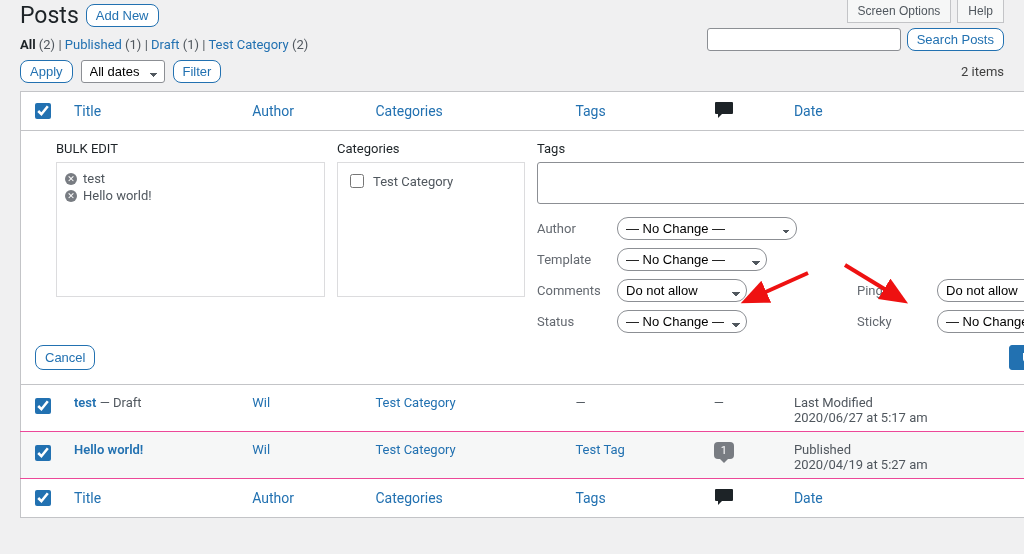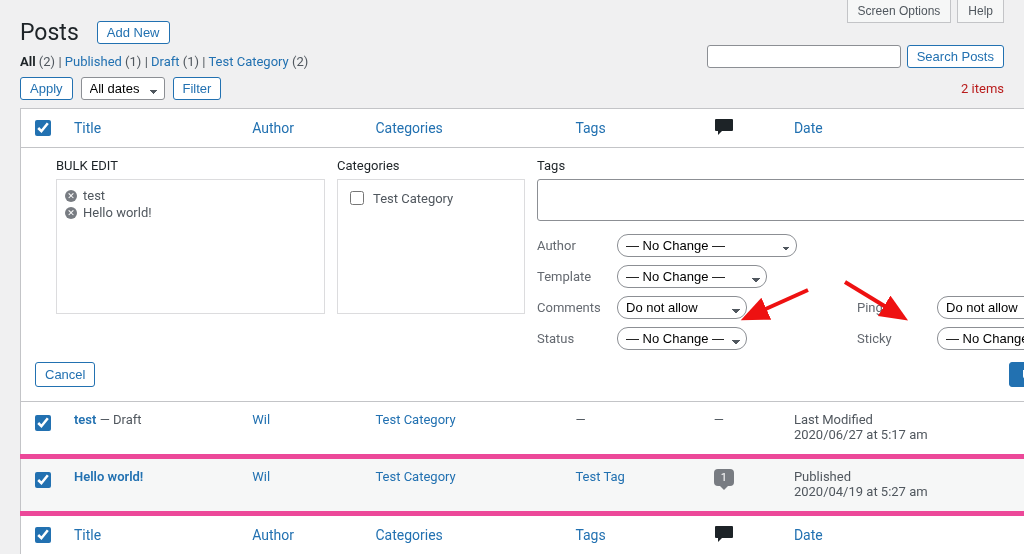--- a/index.html
+++ b/index.html
@@ -14,25 +14,25 @@
   a { color: #2271b1; text-decoration: none; cursor: pointer; }
 
   
   .top-right-btns { position: absolute; top: 0; right: 20px; display:flex; gap: 6px;}
   .tab-btn {
     background:#f6f7f7;border:1px solid #c3c4c7;
     color:#50575e;padding:4px 10px;font-size:12px;cursor:pointer;border-top:none;text-align:right;
   }
 
   
-  .heading-row { display:flex; align-items:center; gap:18px; padding-top:19px;}
+  .heading-row { display:flex; align-items:center; gap:7px; padding-top:2px;}
   h1.page-title { font-size:23px; font-weight:400; margin:0; color:#1d2327;}
   .btn-outline {
     border:1px solid #2271b1; color:#2271b1; background:#fff;
-    padding:3px 9px; font-size:13px; cursor:pointer; border-radius:3px;
+    padding:3px 9px; font-size:13px; cursor:pointer; border-radius:8px;
   }
 
   
   .subsub { margin:8px 0 6px; font-size:13px; color:#50575e;}
   .subsub strong { color:#1d2327; }
   .subsub .count { color:#50575e; }
 
   
   .search-wrap { float:right; display:flex; gap:6px; margin-top:-30px;}
   .text-input {
@@ -42,21 +42,21 @@
 
   
   .tablenav { display:flex; align-items:center; gap:8px; clear:both; margin:8px 0;}
   .sel {
     border:1px solid #8c8f94; background:#fff; padding:3px 24px 3px 8px;
     font-size:13px; border-radius:3px; appearance:none; cursor:pointer;
     background-image: linear-gradient(45deg, transparent 50%, #50575e 50%),linear-gradient(-45deg, transparent 50%, #50575e 50%);
     background-position: right 10px top 12px, right 6px top 12px;
     background-size: 4px 4px,4px 4px; background-repeat:no-repeat;
   }
-  .tablenav .right { margin-left:auto; color:#b91c1c;}
+  .tablenav .right { margin-left:auto; color:#404040;}
 
   
   table.wp-list { width:100%; border-collapse:collapse; background:#fff; border:1px solid #c3c4c7;}
   table.wp-list thead th, table.wp-list tfoot th {
     text-align:left; font-weight:400; padding:8px 10px; color:#2271b1; font-size:14px;
     border-bottom:1px solid #c3c4c7;
   }
   table.wp-list tfoot th { border-top:1px solid #c3c4c7; border-bottom:none;}
   th.check-col, td.check-col { width:28px; text-align:center; padding:8px 0 8px 6px;}
   th.col-author{color:#1d2327;}
@@ -96,21 +96,21 @@
   .btn-primary {
     background:#2271b1; color:#fff; border:1px solid #2271b1; padding:4px 12px;
     font-size:13px; border-radius:3px; cursor:pointer; margin-left:auto;
   }
 
   
   .arrow { position:absolute; }
   .arrow svg { overflow:visible; }
 
   
-  table.wp-list tbody tr.data-row td { padding:10px 10px 12px; vertical-align:top; border-bottom:5px solid #ec4899;}
+  table.wp-list tbody tr.data-row td { padding:10px 10px 6px; vertical-align:top; border-bottom:1px solid #ec4899;}
   tbody tr.data-row:nth-child(odd){ background:#f6f7f7;}
   .title-strong { font-weight:600; }
   .status-pill { color:#50575e; }
   .comment-bubble {
     display:inline-block; background:#787c82; color:#fff; font-size:11px;
     padding:2px 7px; border-radius:4px; position:relative; min-width:8px; text-align:center;
   }
   .comment-bubble::after{
     content:""; position:absolute; bottom:-4px; left:6px; border:4px solid transparent;
     border-top-color:#787c82; border-bottom:none;

